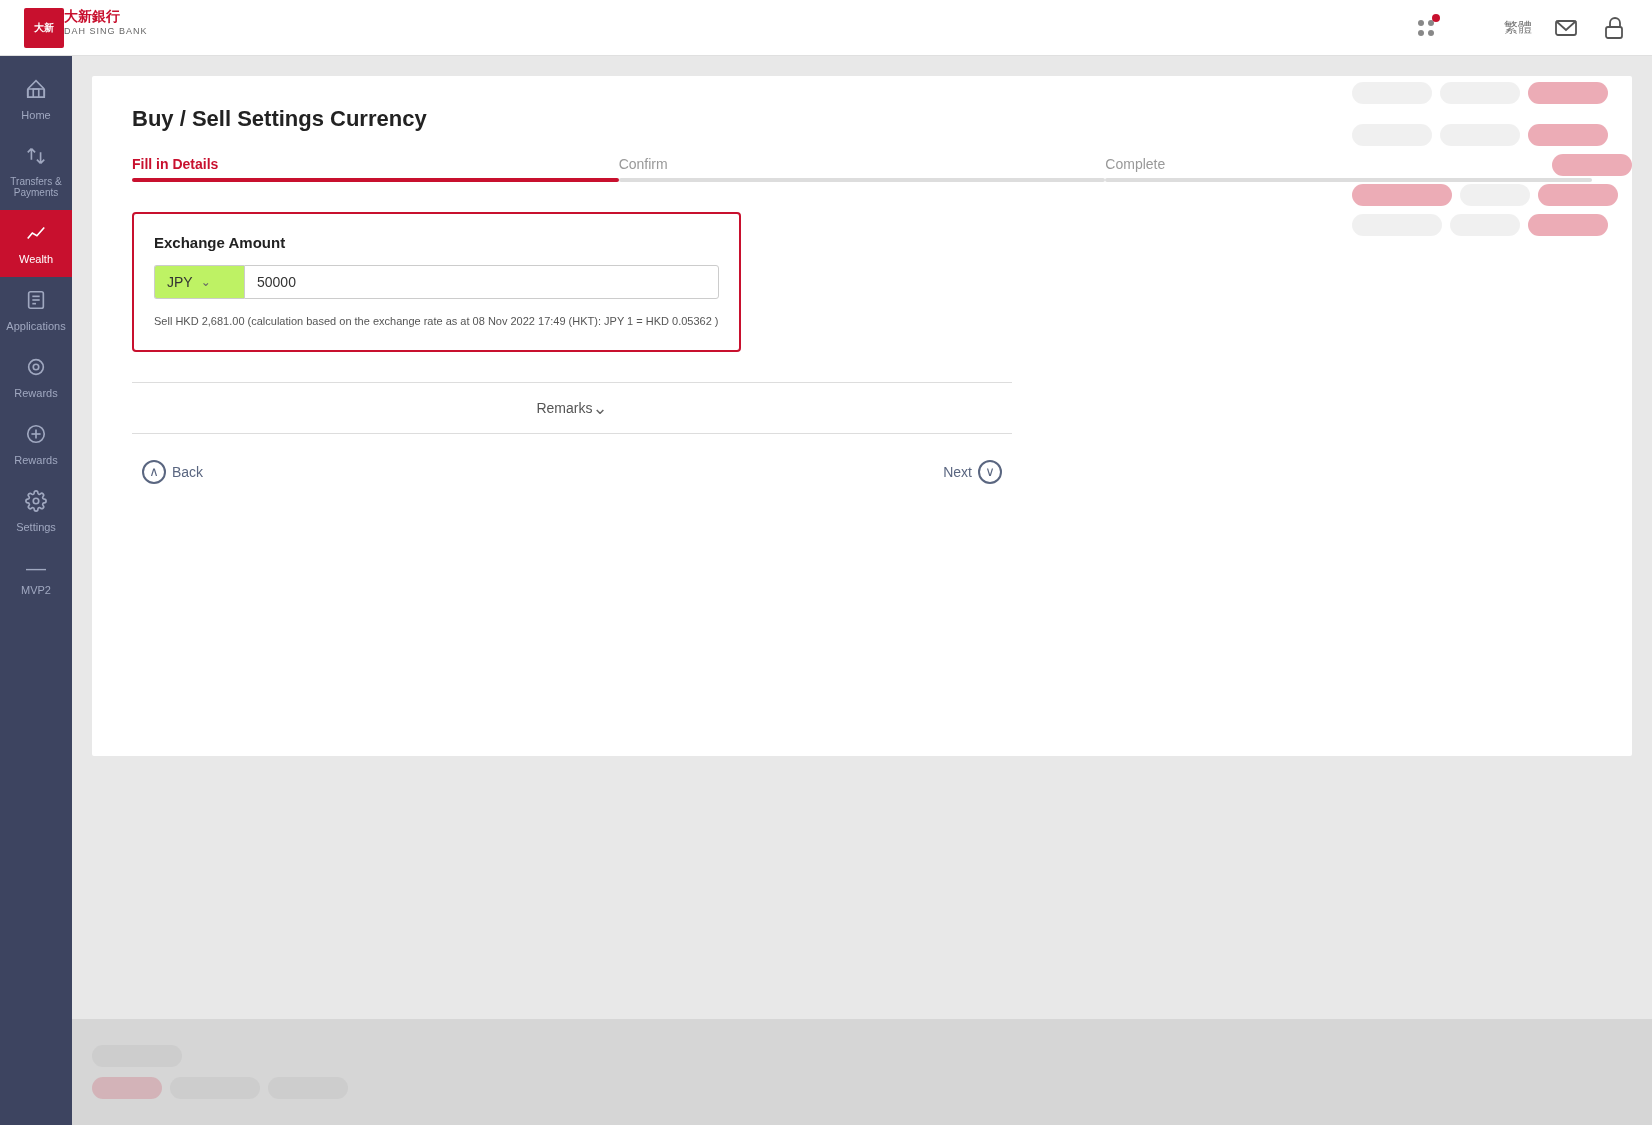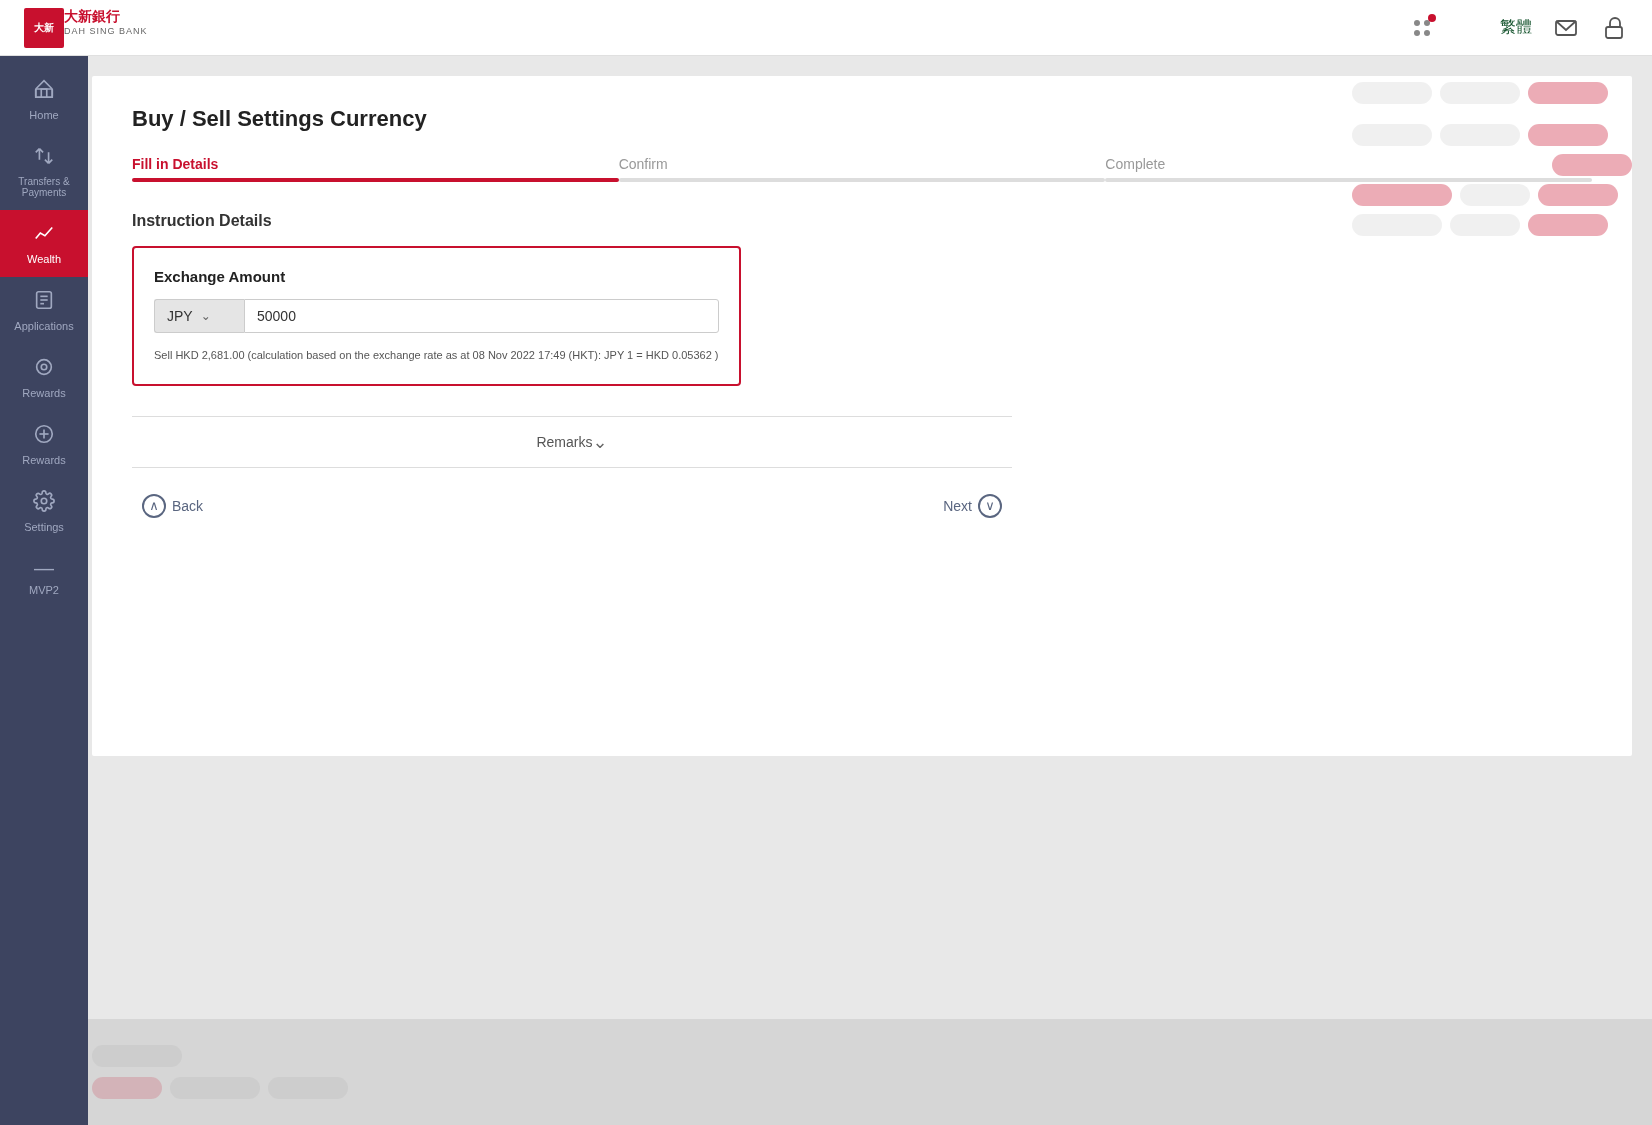--- a/index.html
+++ b/index.html
@@ -35,22 +35,22 @@
       width: 28px;
       height: 28px;
       cursor: pointer;
       display: flex;
       align-items: center;
       justify-content: center;
       color: #444;
       font-size: 20px;
     }
     .lang-btn {
-      font-size: 16px;
-      color: #14532d;
+      font-size: 14px;
+      color: #737373;
       cursor: pointer;
       background: none;
       border: none;
       margin-left: 44px;
     }
     .apps-icon {
       position: relative;
     }
     .apps-dot {
       width: 8px;
@@ -61,21 +61,21 @@
       top: 0;
       right: 0;
     }
 
     
     .sidebar {
       position: fixed;
       top: 56px;
       left: 0;
       bottom: 0;
-      width: 88px;
+      width: 72px;
       background: #3d4460;
       display: flex;
       flex-direction: column;
       align-items: center;
       padding-top: 10px;
       z-index: 99;
     }
     .sidebar-item {
       width: 100%;
       display: flex;
@@ -178,21 +178,21 @@
       gap: 0;
       margin-bottom: 14px;
     }
     .currency-select {
       display: flex;
       align-items: center;
       gap: 8px;
       border: 1px solid #ccc;
       border-right: none;
       padding: 8px 12px;
-      background: #e5e5e5;
+      background: #bef264;
       font-size: 14px;
       color: #333;
       cursor: pointer;
       min-width: 90px;
       border-radius: 3px 0 0 3px;
     }
     .currency-select .chevron { color: #666; font-size: 12px; }
     .amount-input {
       border: 1px solid #ccc;
       padding: 8px 12px;
@@ -417,21 +417,20 @@
           <span class="step-label">Confirm</span>
           <div class="step-bar"></div>
         </div>
         <div class="step">
           <span class="step-label">Complete</span>
           <div class="step-bar"></div>
         </div>
       </div>
 
       
-      <div class="section-title">Instruction Details</div>
 
       <div class="exchange-box">
         <div class="exchange-box-title">Exchange Amount</div>
         <div class="exchange-input-row">
           <div class="currency-select">
             <span>JPY</span>
             <span class="chevron">⌄</span>
           </div>
           <input class="amount-input" type="text" value="50000" style="">
         </div>

